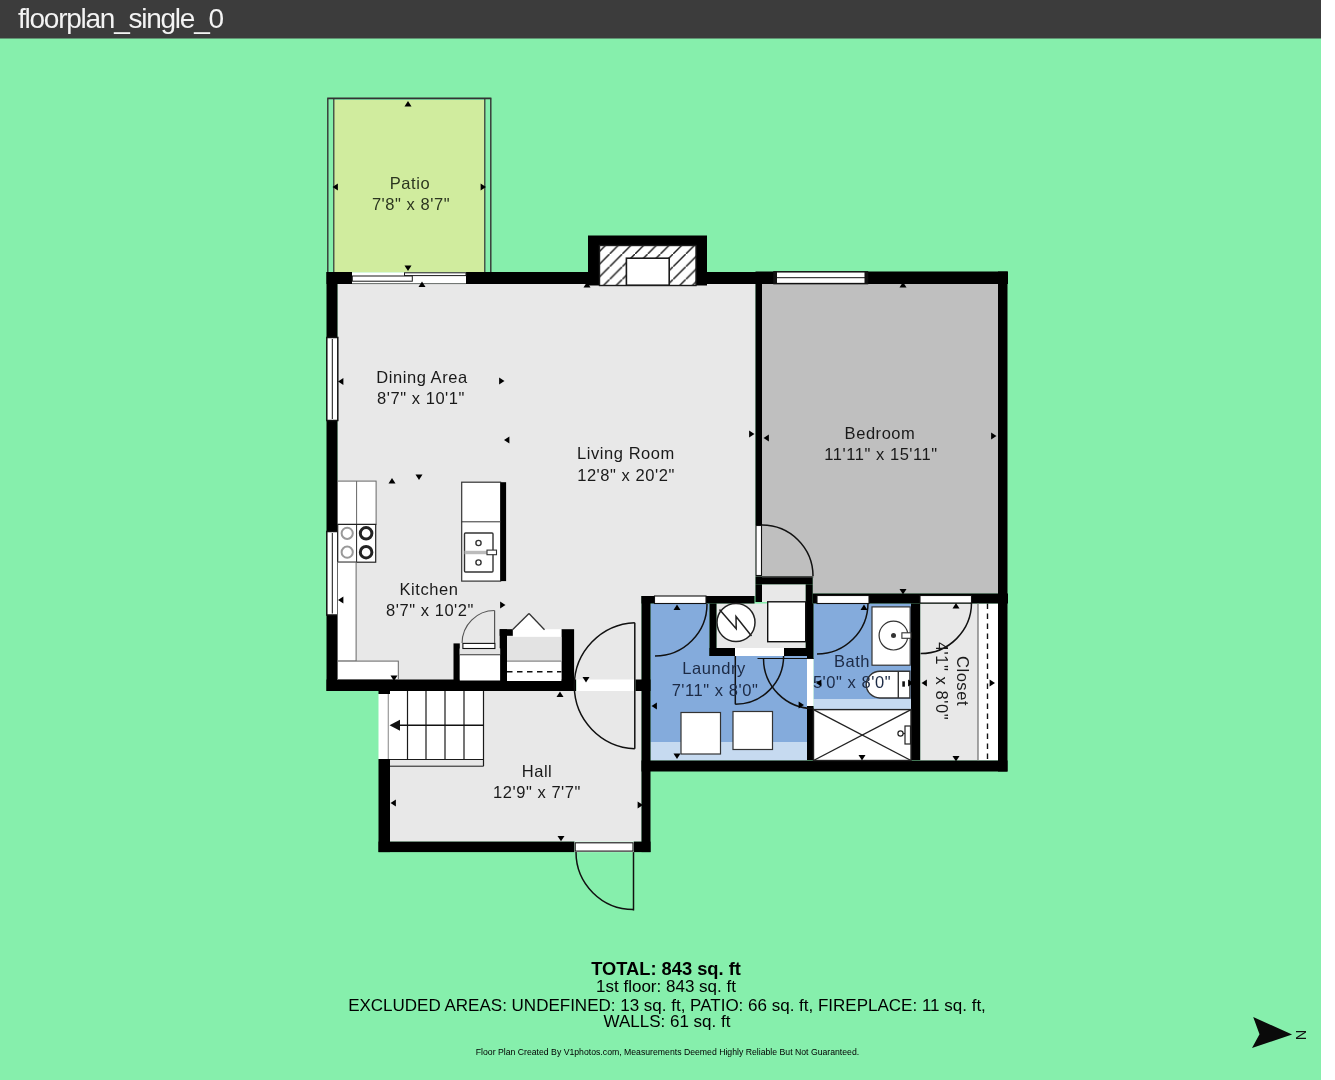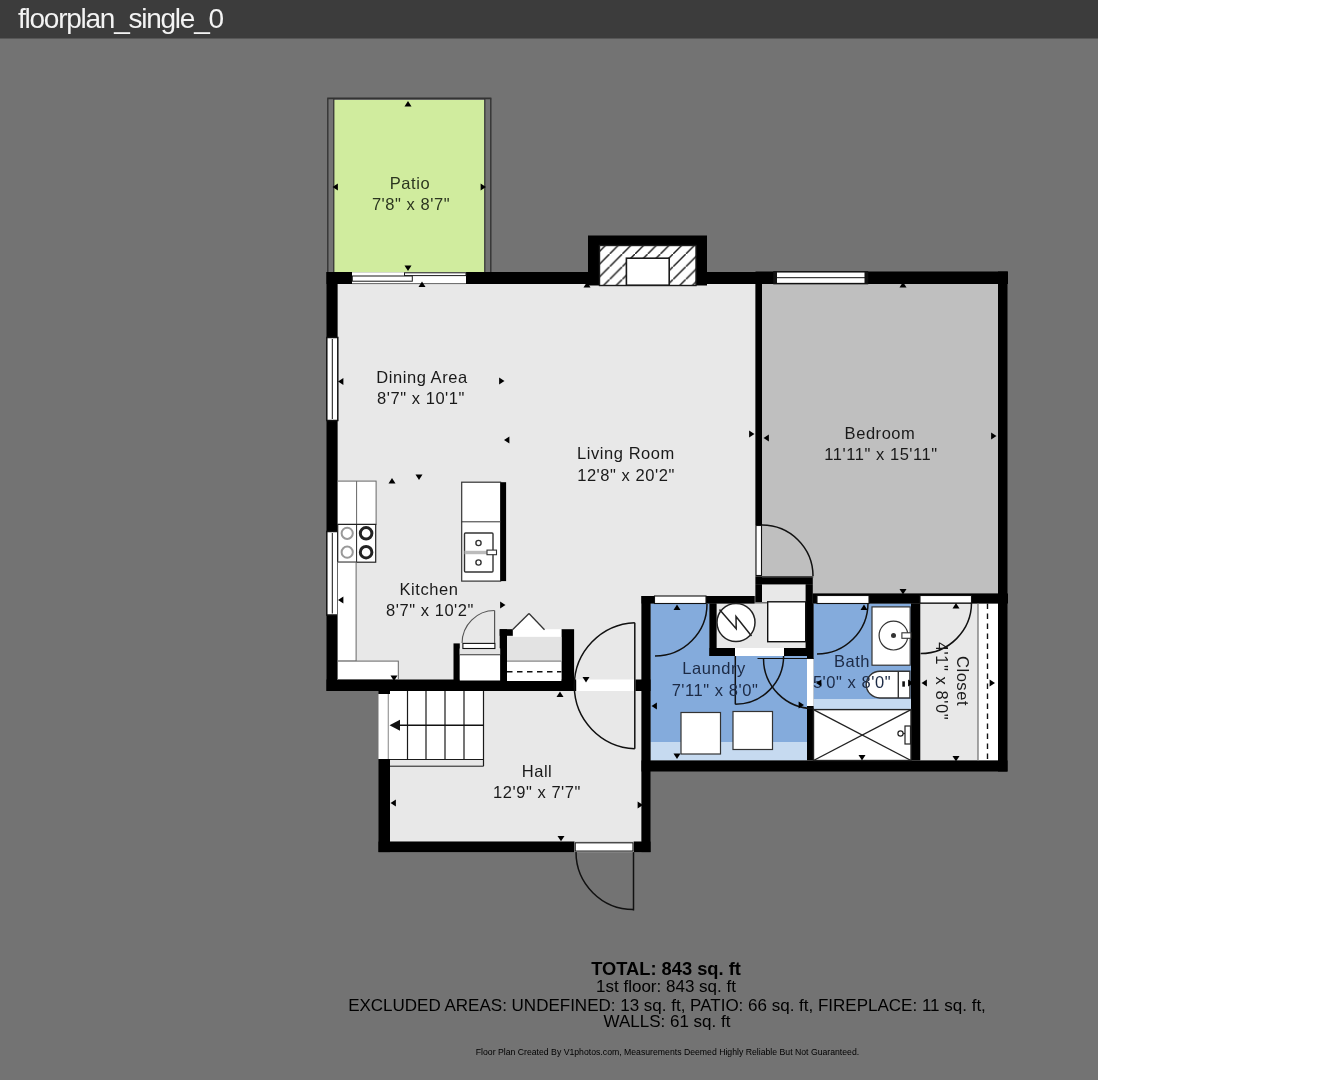--- a/index.html
+++ b/index.html
@@ -1,16 +1,16 @@
 <!DOCTYPE html>
 <html><head>
 <meta charset="utf-8">
 <style>
   html,body{margin:0;padding:0;background:#fff;font-family:"Liberation Sans",sans-serif;}
-  .page{position:relative;width:1098px;height:1080px;overflow:hidden;background:#737373;}
+  .page{position:relative;width:1321px;height:1080px;overflow:hidden;background:#86efac;}
   svg{display:block;}
 </style>
 </head>
 <body>
 <div class="page">
 <svg width="1335" height="1080" viewBox="0 0 1335 1080">
 <defs>
 <pattern id="hatch" patternUnits="userSpaceOnUse" width="12.7" height="12.7">
   <path d="M-2,14.7 L14.7,-2" stroke="#1a1a1a" stroke-width="1.45" fill="none"></path>
 </pattern>

